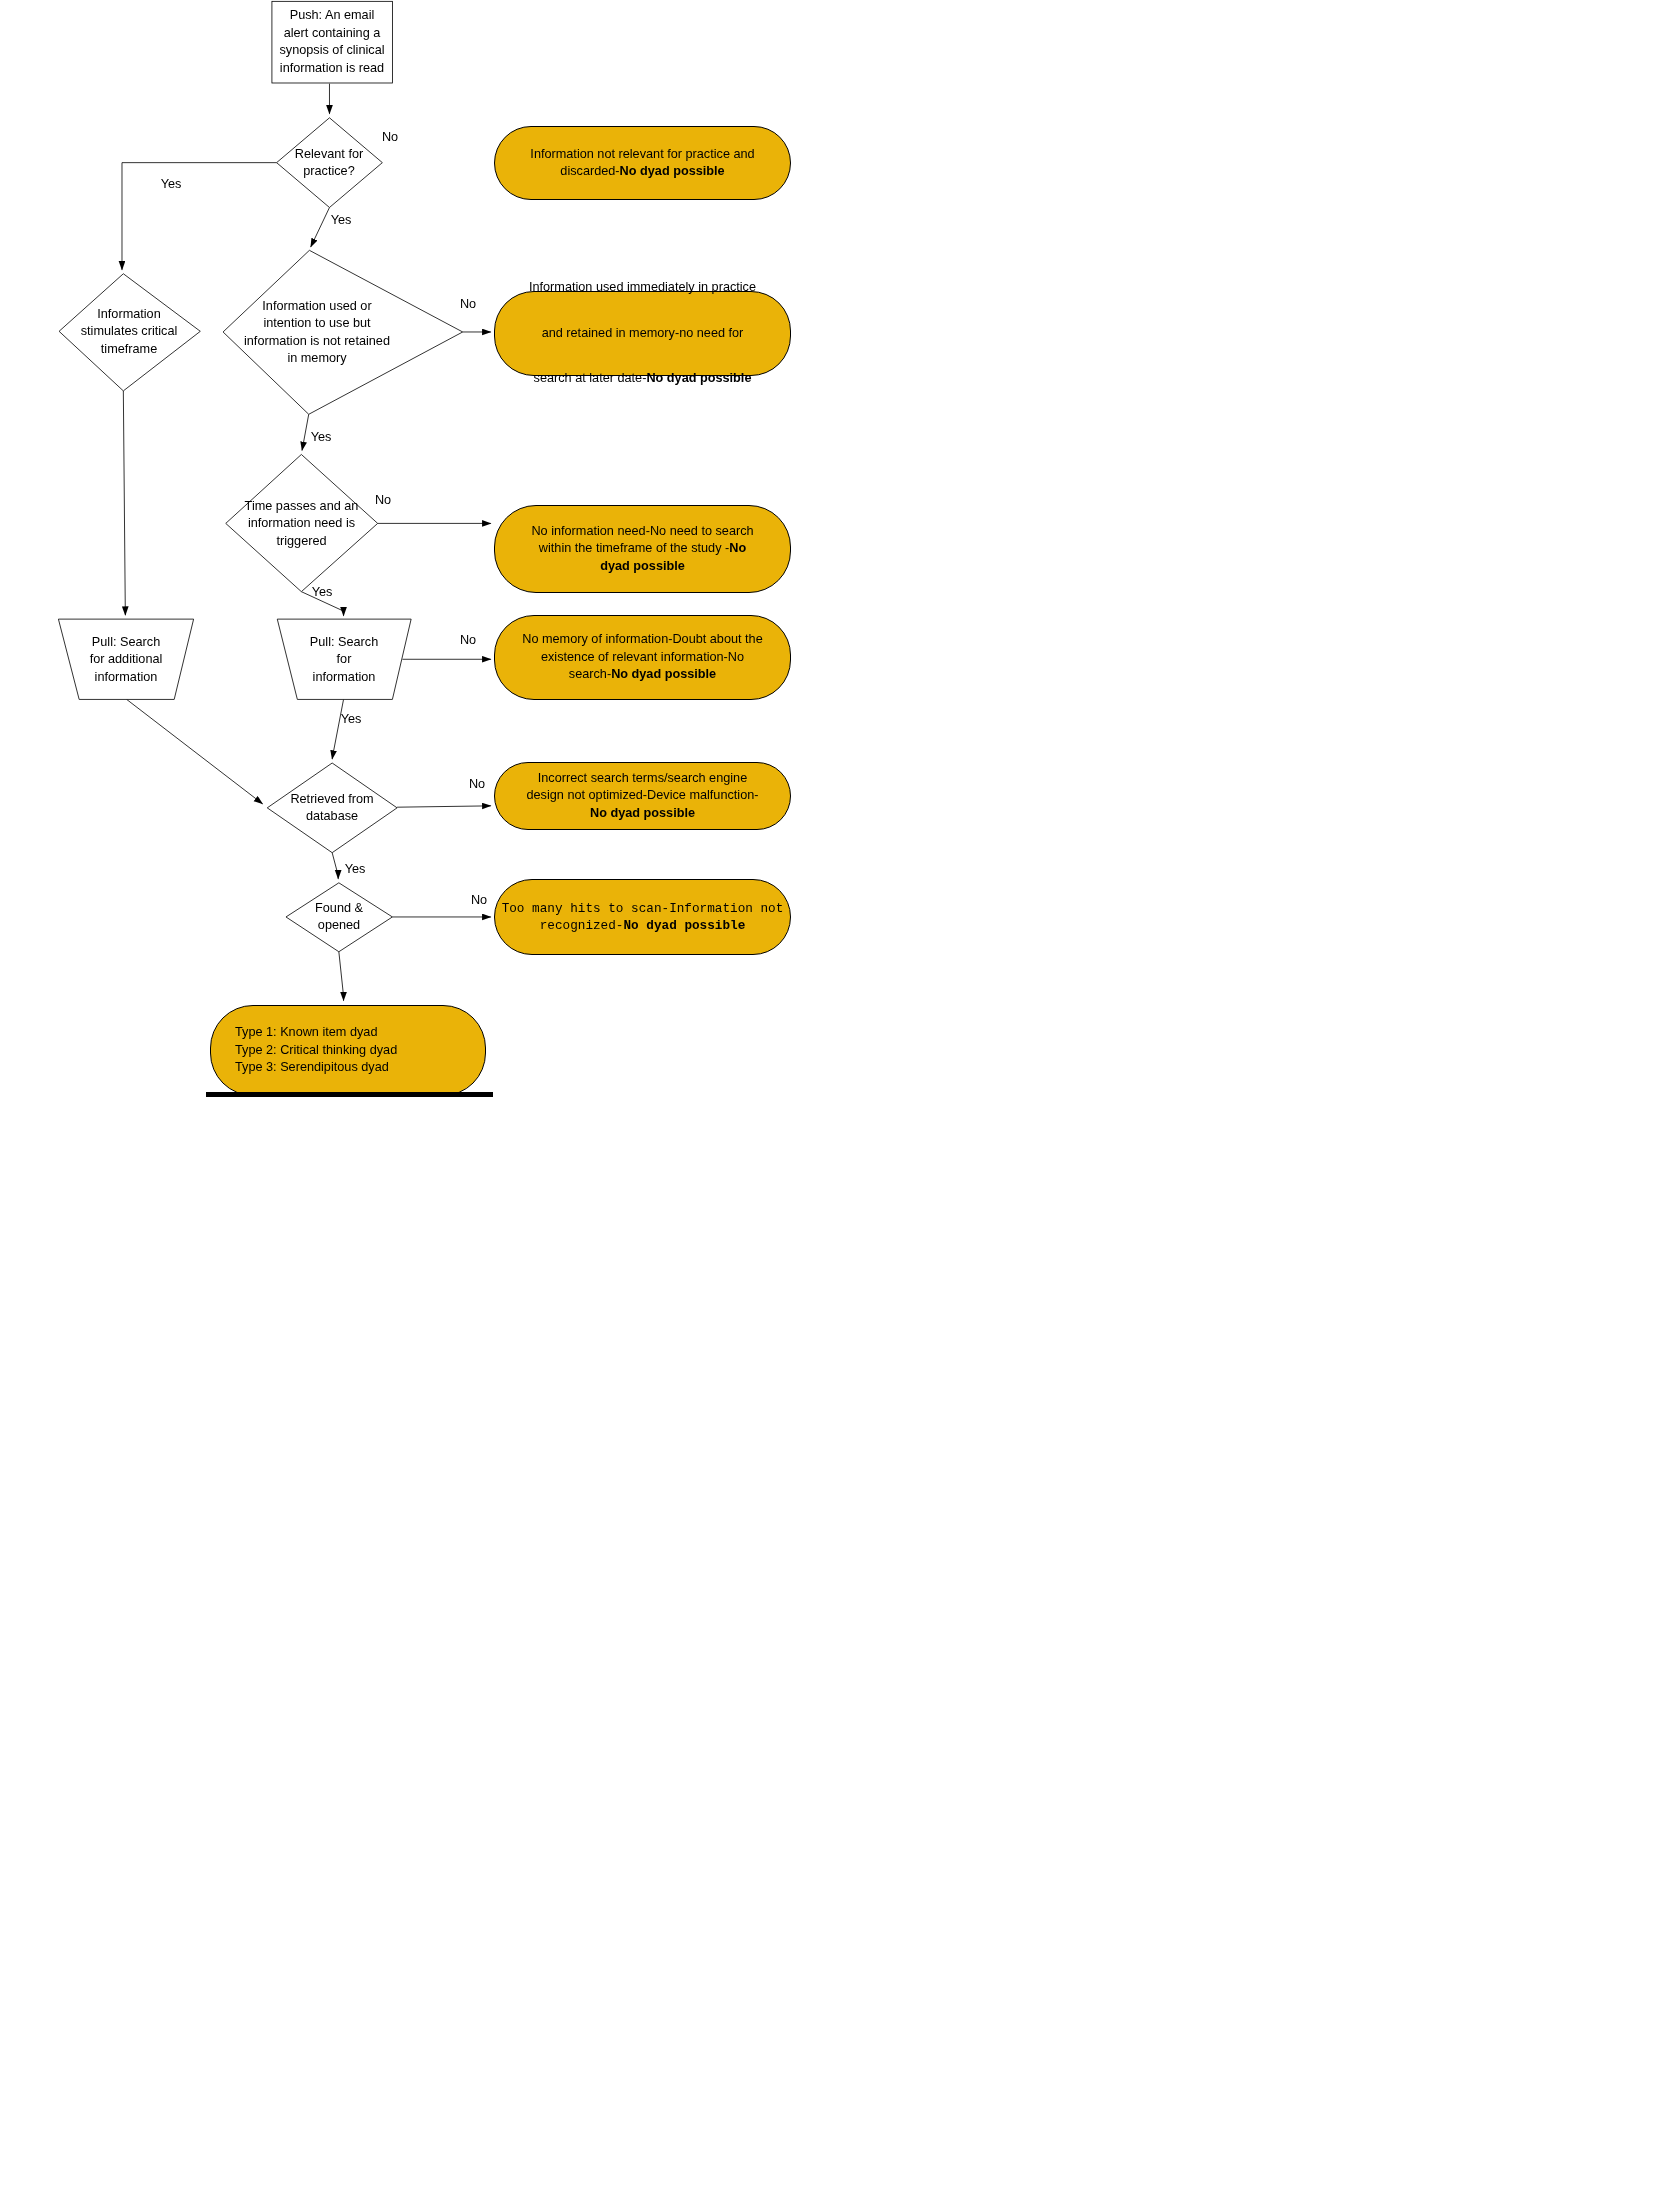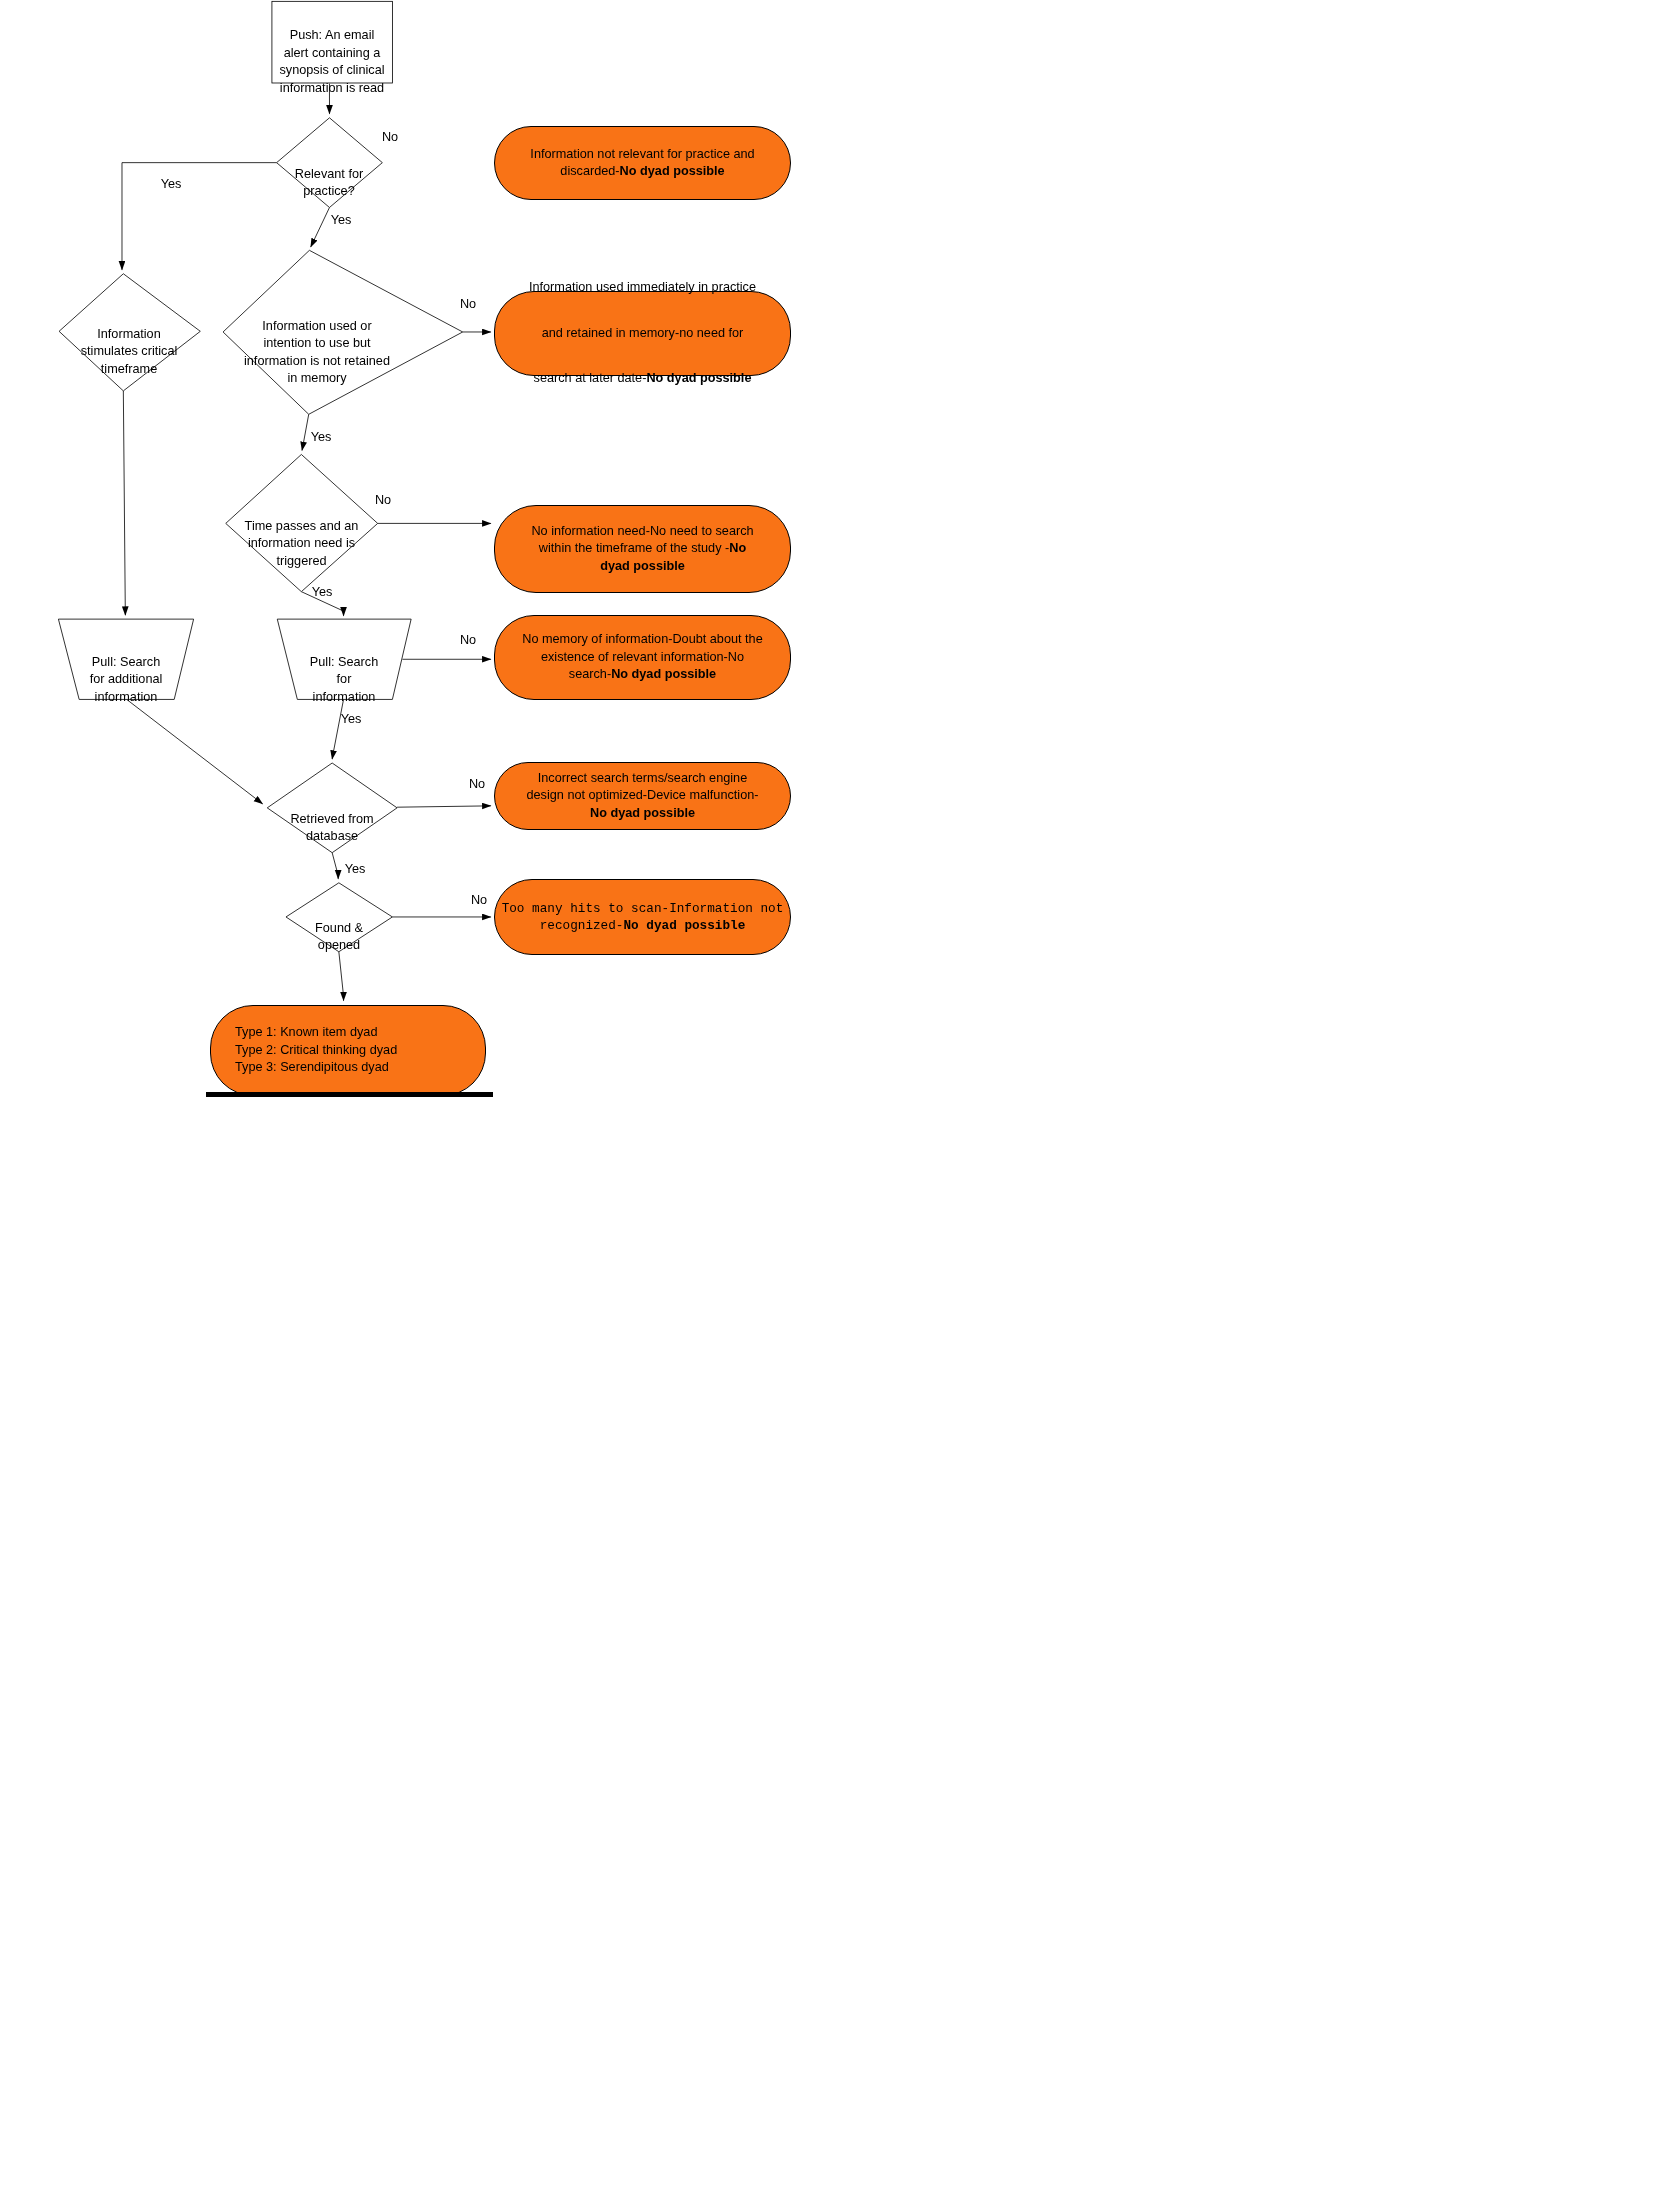--- a/index.html
+++ b/index.html
@@ -10,27 +10,27 @@
     font-family:"Liberation Sans","DejaVu Sans",sans-serif;
     font-size:12.7px;
     color:#000;
     overflow:hidden;
   }
   #shapes{position:absolute;left:0;top:0;width:837px;height:1097px;}
   .node-text{
     position:absolute;
     display:flex;flex-direction:column;
     align-items:center;justify-content:center;
-    line-height:17.4px;margin-top:20px;
+    line-height:17.4px;
   }
   .tline{white-space:nowrap;}
   .lbl{position:absolute;width:40px;text-align:center;line-height:17.4px;}
   .stadium{
     position:absolute;
-    background:#f97316;border:0.8px solid #000;
+    background:#eab308;border:0.8px solid #000;
     display:flex;flex-direction:column;
     align-items:center;justify-content:center;
     text-align:center;line-height:17.4px;
     box-sizing:border-box;
   }
   .stadium .tline{white-space:nowrap;}
   .b{font-weight:bold;}
   #final-bar{position:absolute;background:#000;}
 </style>
 </head>

